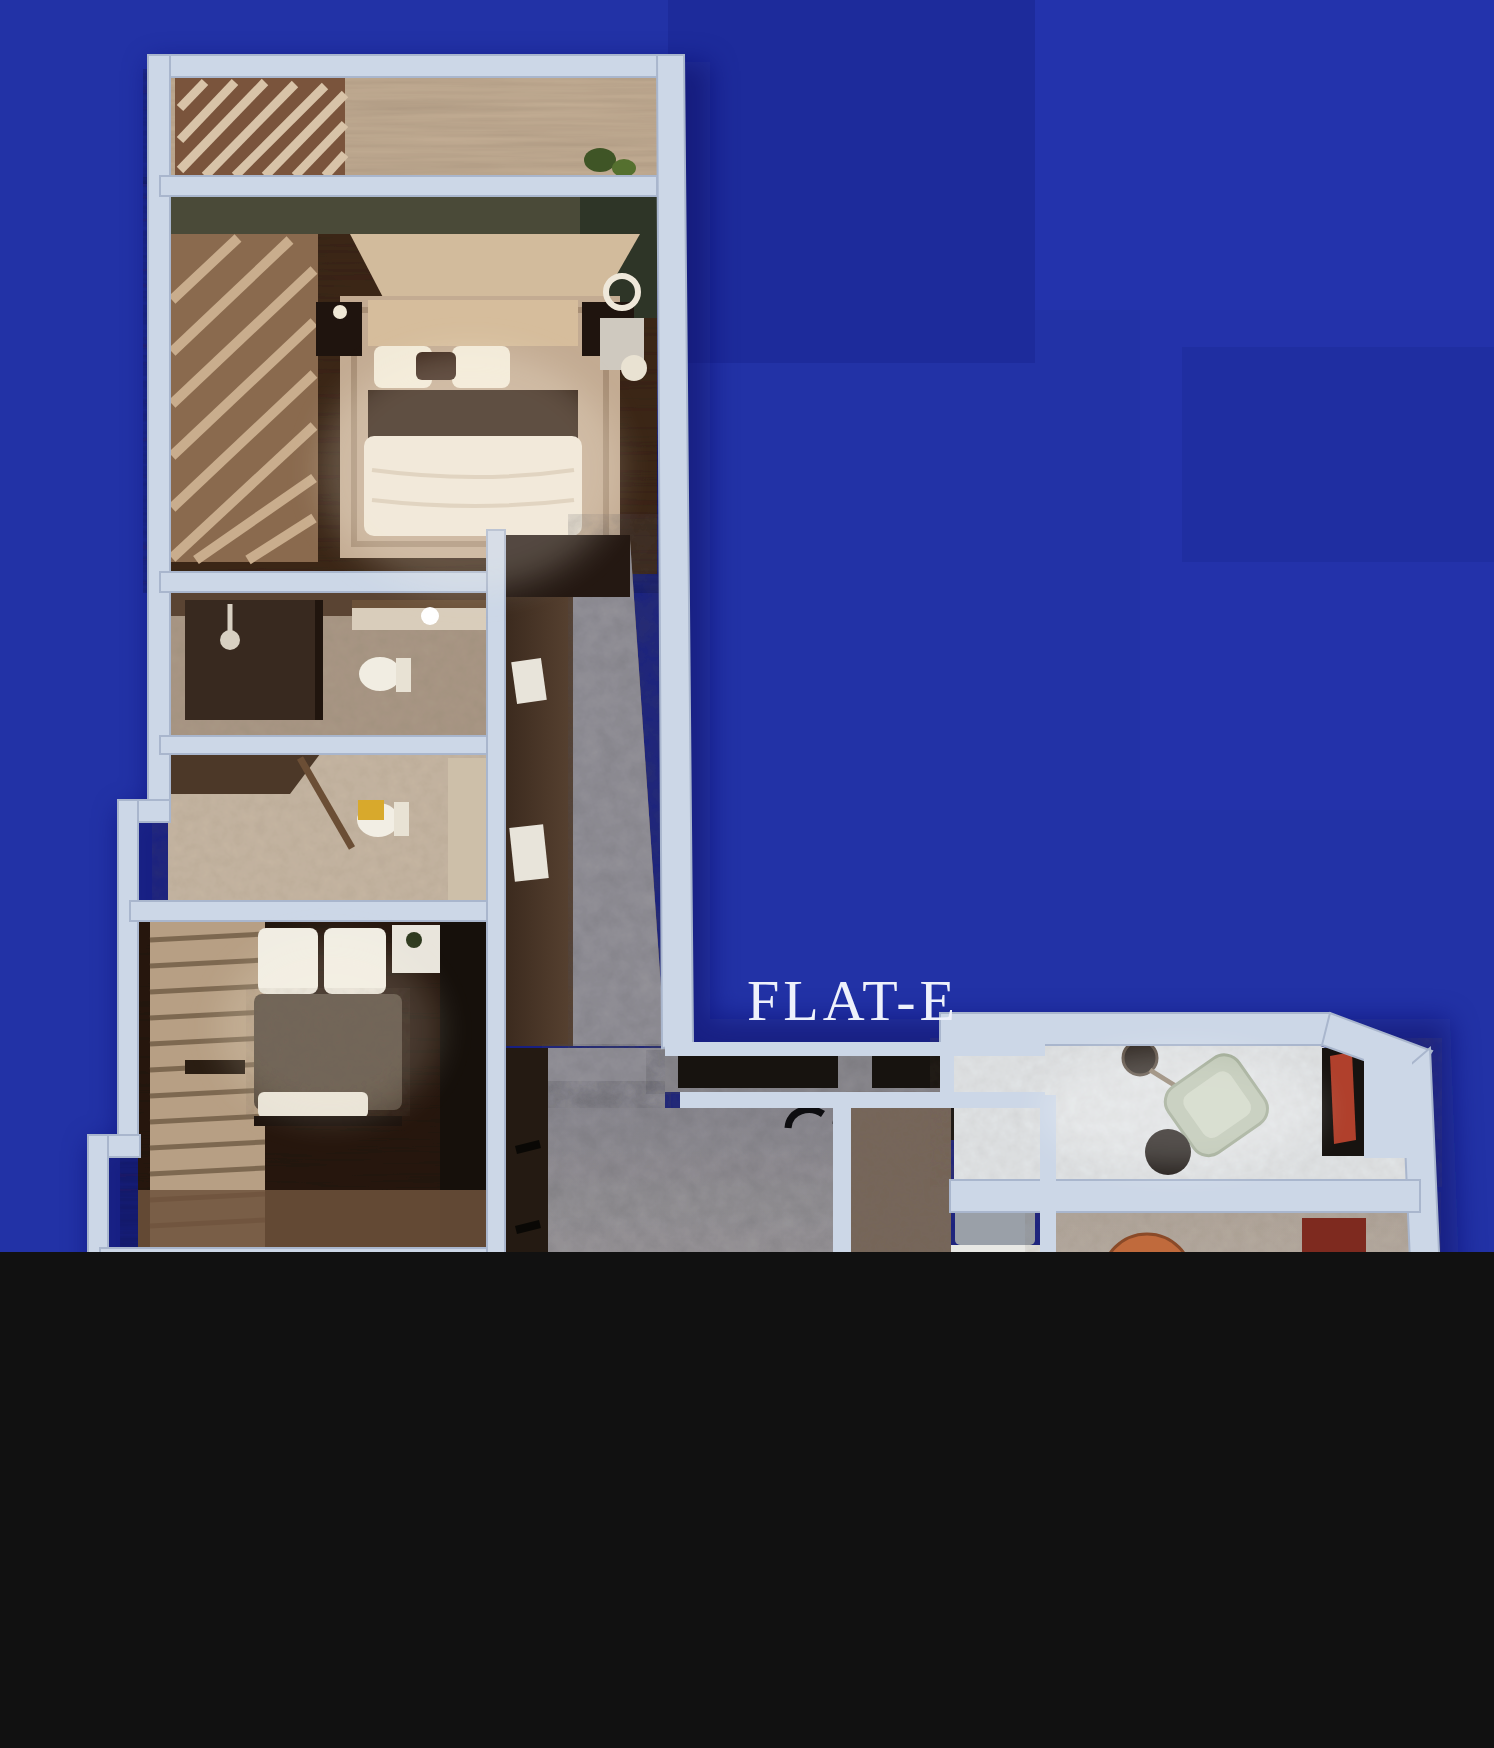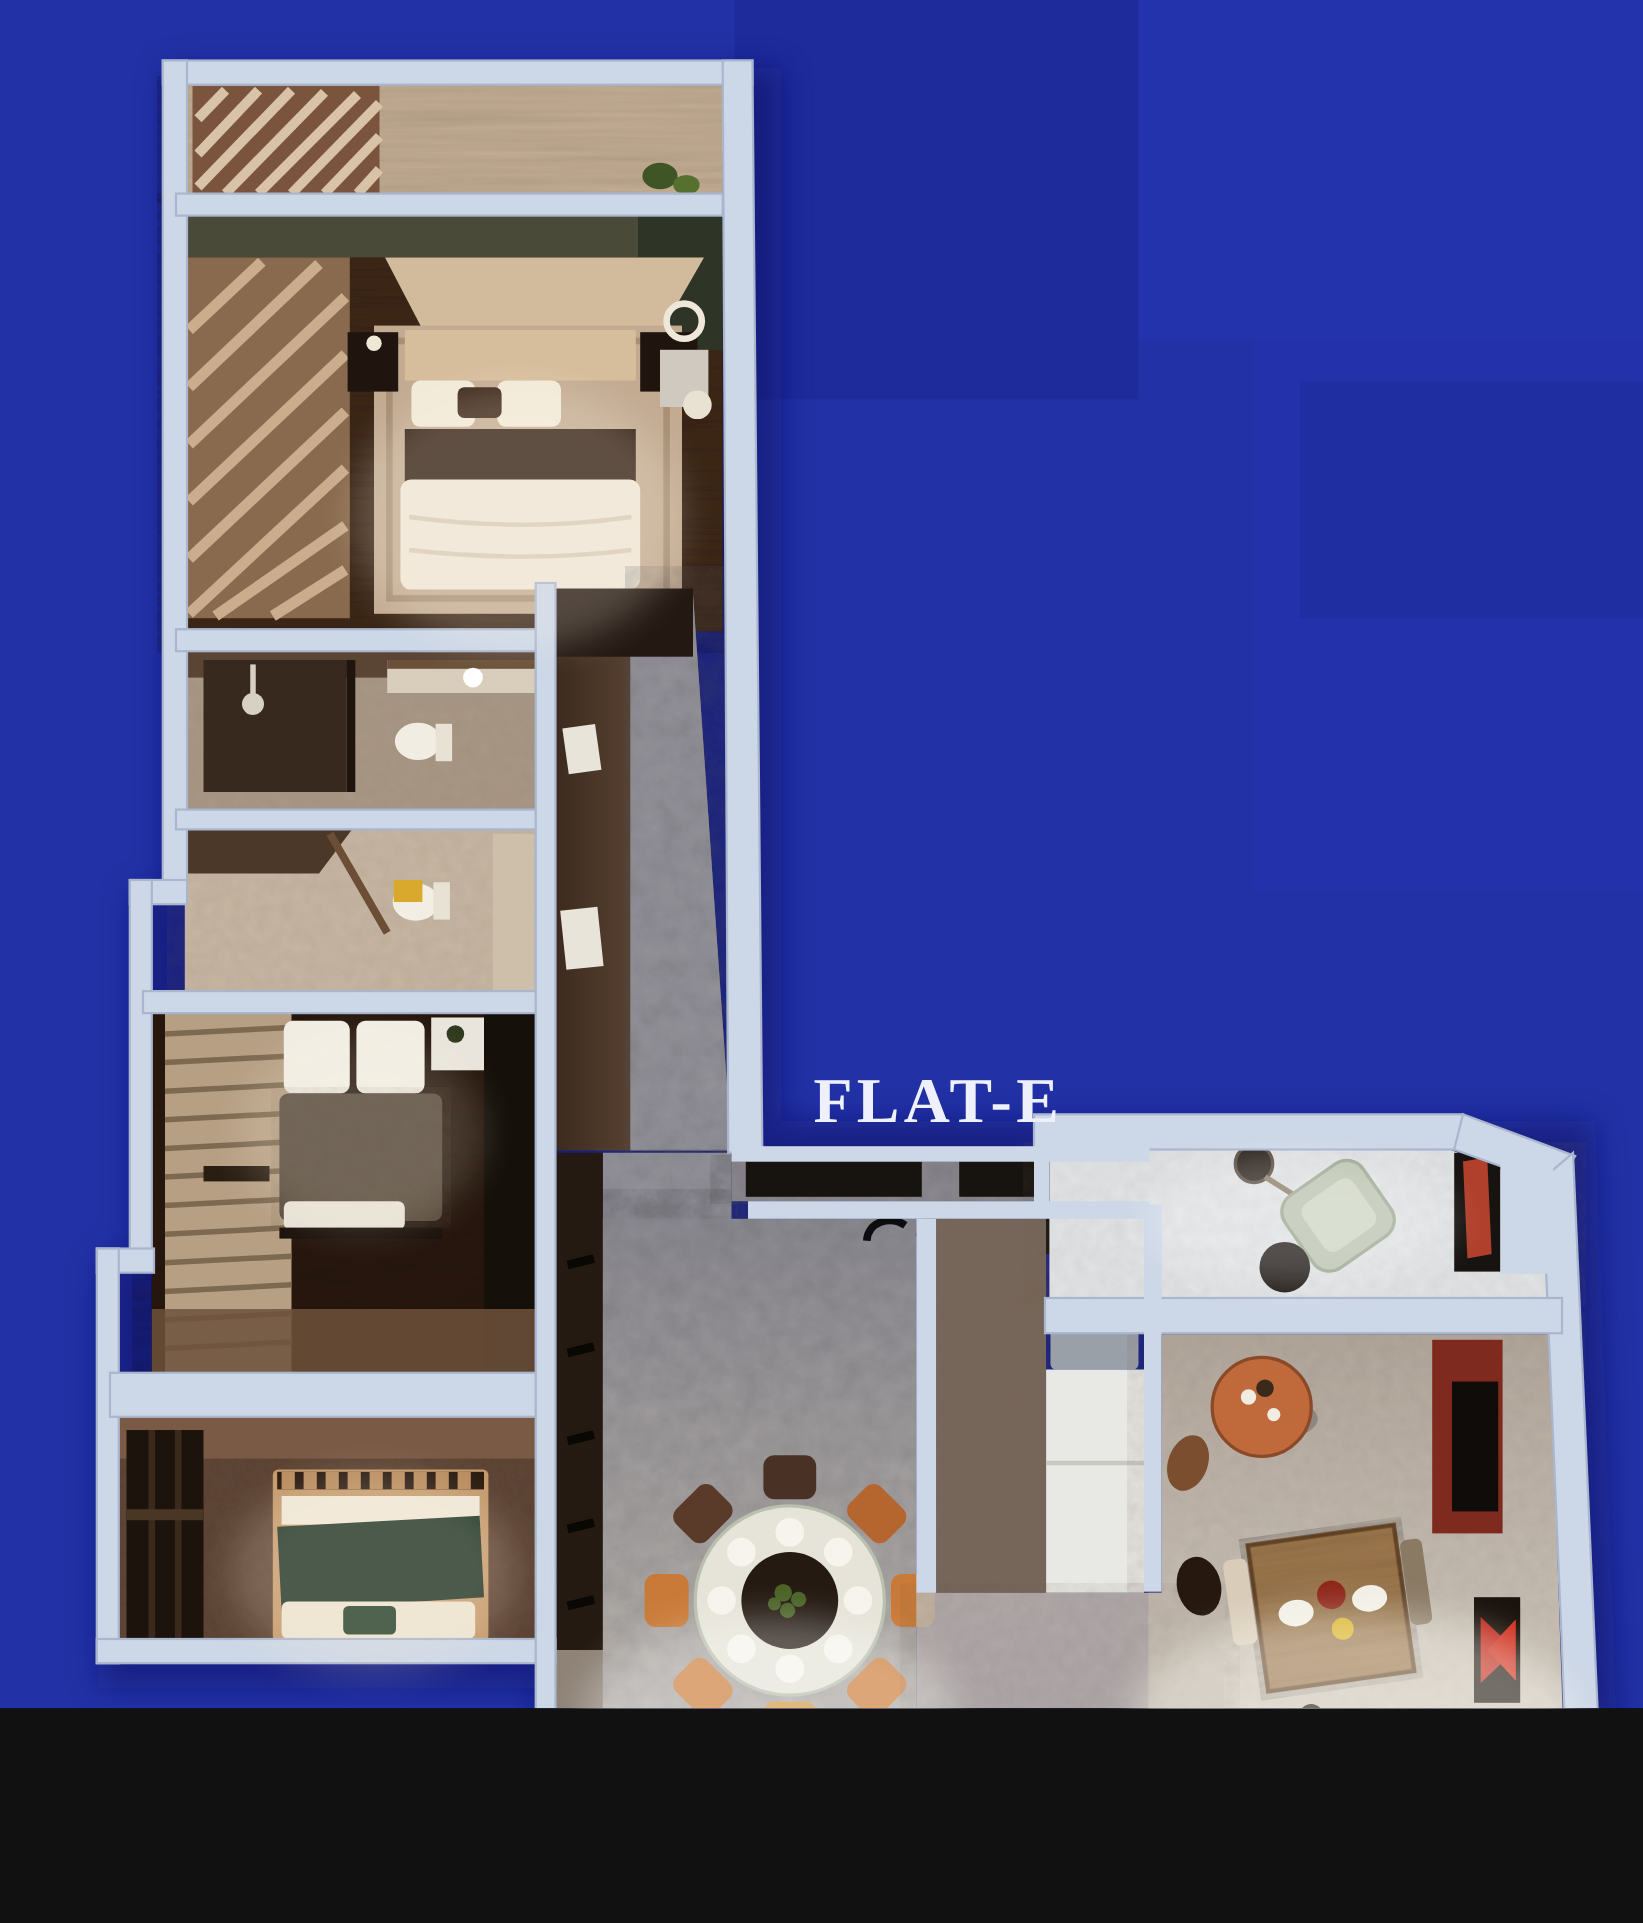--- a/index.html
+++ b/index.html
@@ -1,16 +1,16 @@
 <!DOCTYPE html>
 <html style="--background: #2232a6; --background-patch-dark: #1d2b9b; --background-patch-right: #2433ad; --wall: #ccd7e7; --wall-shade: #a9b6cd; --label-text: #eef1fb; --floor-stone: #97959c; --floor-wood-dark: #41291e; --floor-wood-warm: #5c4233; --accent-chair-orange: #c97a38; --accent-table-terracotta: #c06a3c; --accent-tv-red: #7e2a1f; --accent-art-red: #c0281c; --blanket-green: #1e3526; --bed-linen: #efe6d6; --towel-yellow: #d8a92c;"><head>
 <meta charset="utf-8">
 <style>
   html,body{margin:0;padding:0;background:#111;}
-  .canvas{position:relative;width:1494px;height:1553px;overflow:hidden;background:var(--background,#2232a6);font-weight:bold;}
+  .canvas{position:relative;width:1494px;height:1252px;overflow:hidden;background:var(--background,#2232a6);}
   .canvas svg{position:absolute;left:0;top:0;display:block;}
   .c-bg{fill:var(--background,#2232a6);}
   .c-patch-dark{fill:var(--background-patch-dark,#1d2b9b);}
   .c-patch-right{fill:var(--background-patch-right,#2433ad);}
   .c-wall{fill:var(--wall,#ccd7e7);stroke:var(--wall-shade,#a9b6cd);stroke-width:2;}
   .c-wall-plain{fill:var(--wall,#ccd7e7);}
   .flat-label{font-family:"Liberation Serif","DejaVu Serif",serif;font-size:58px;letter-spacing:4px;fill:var(--label-text,#eef1fb);}
   .stone{fill:var(--floor-stone,#97959c);}
   .chair{fill:var(--accent-chair-orange,#c97a38);}
 </style>

